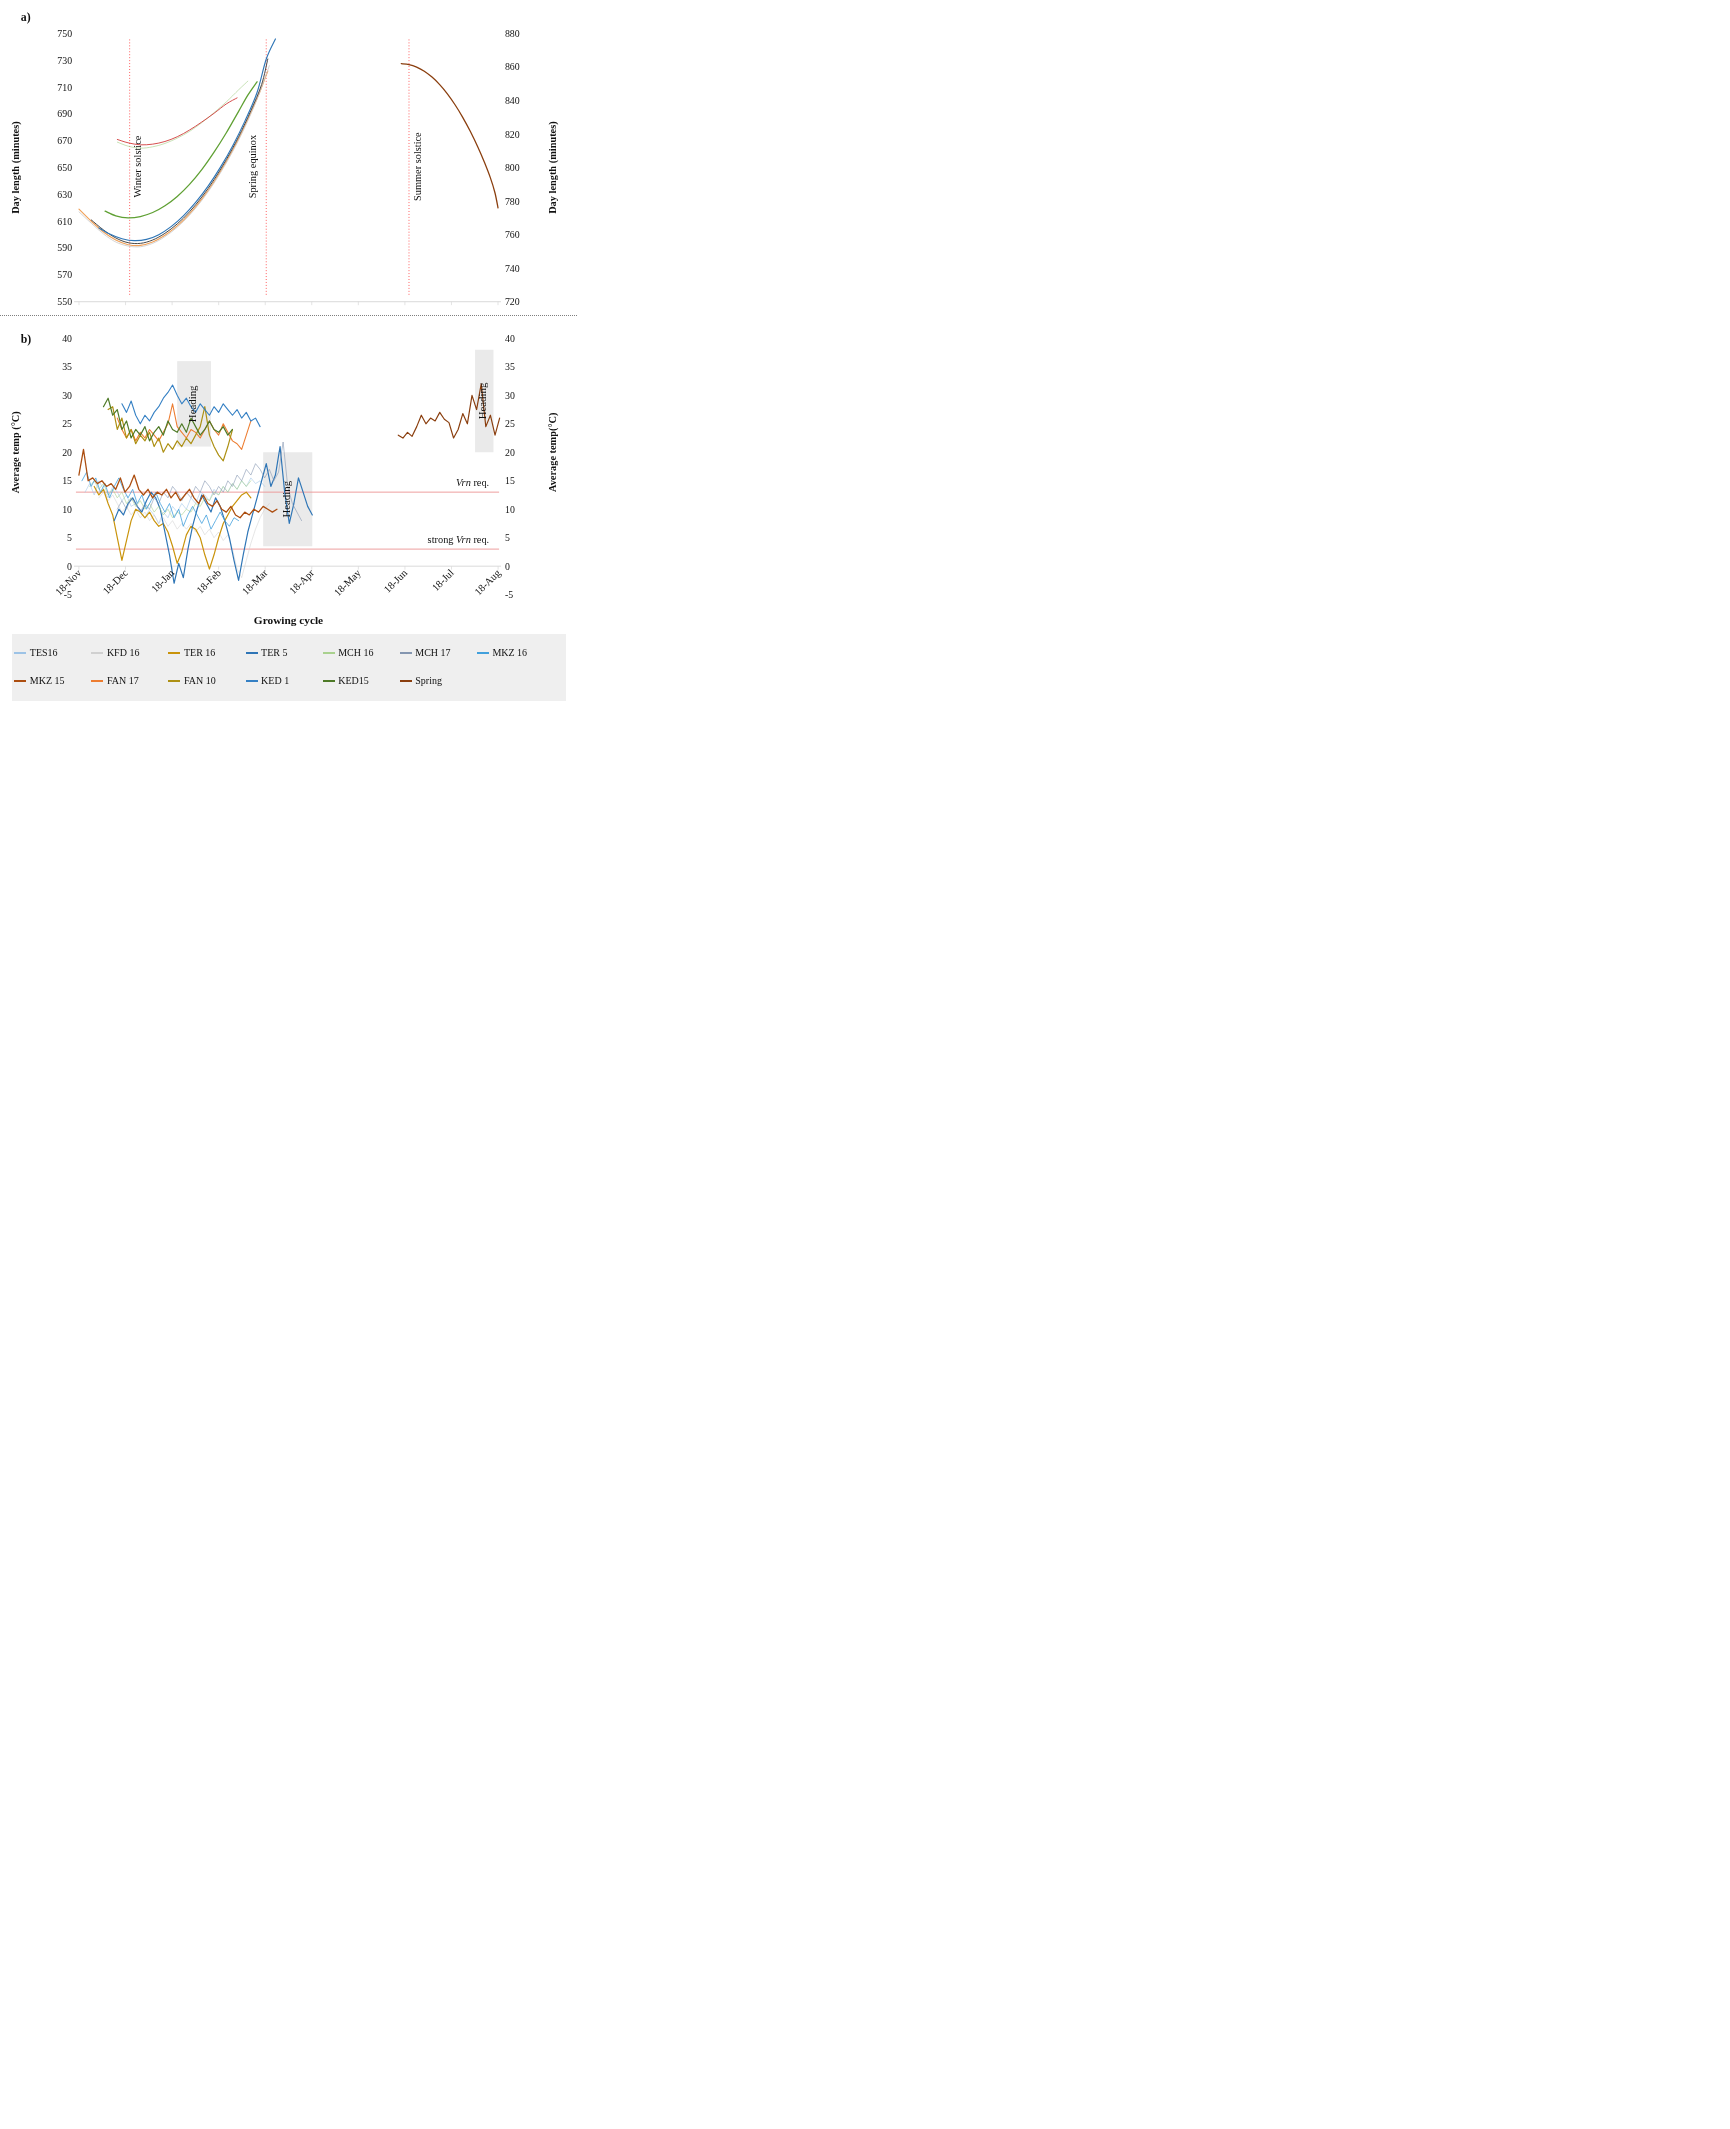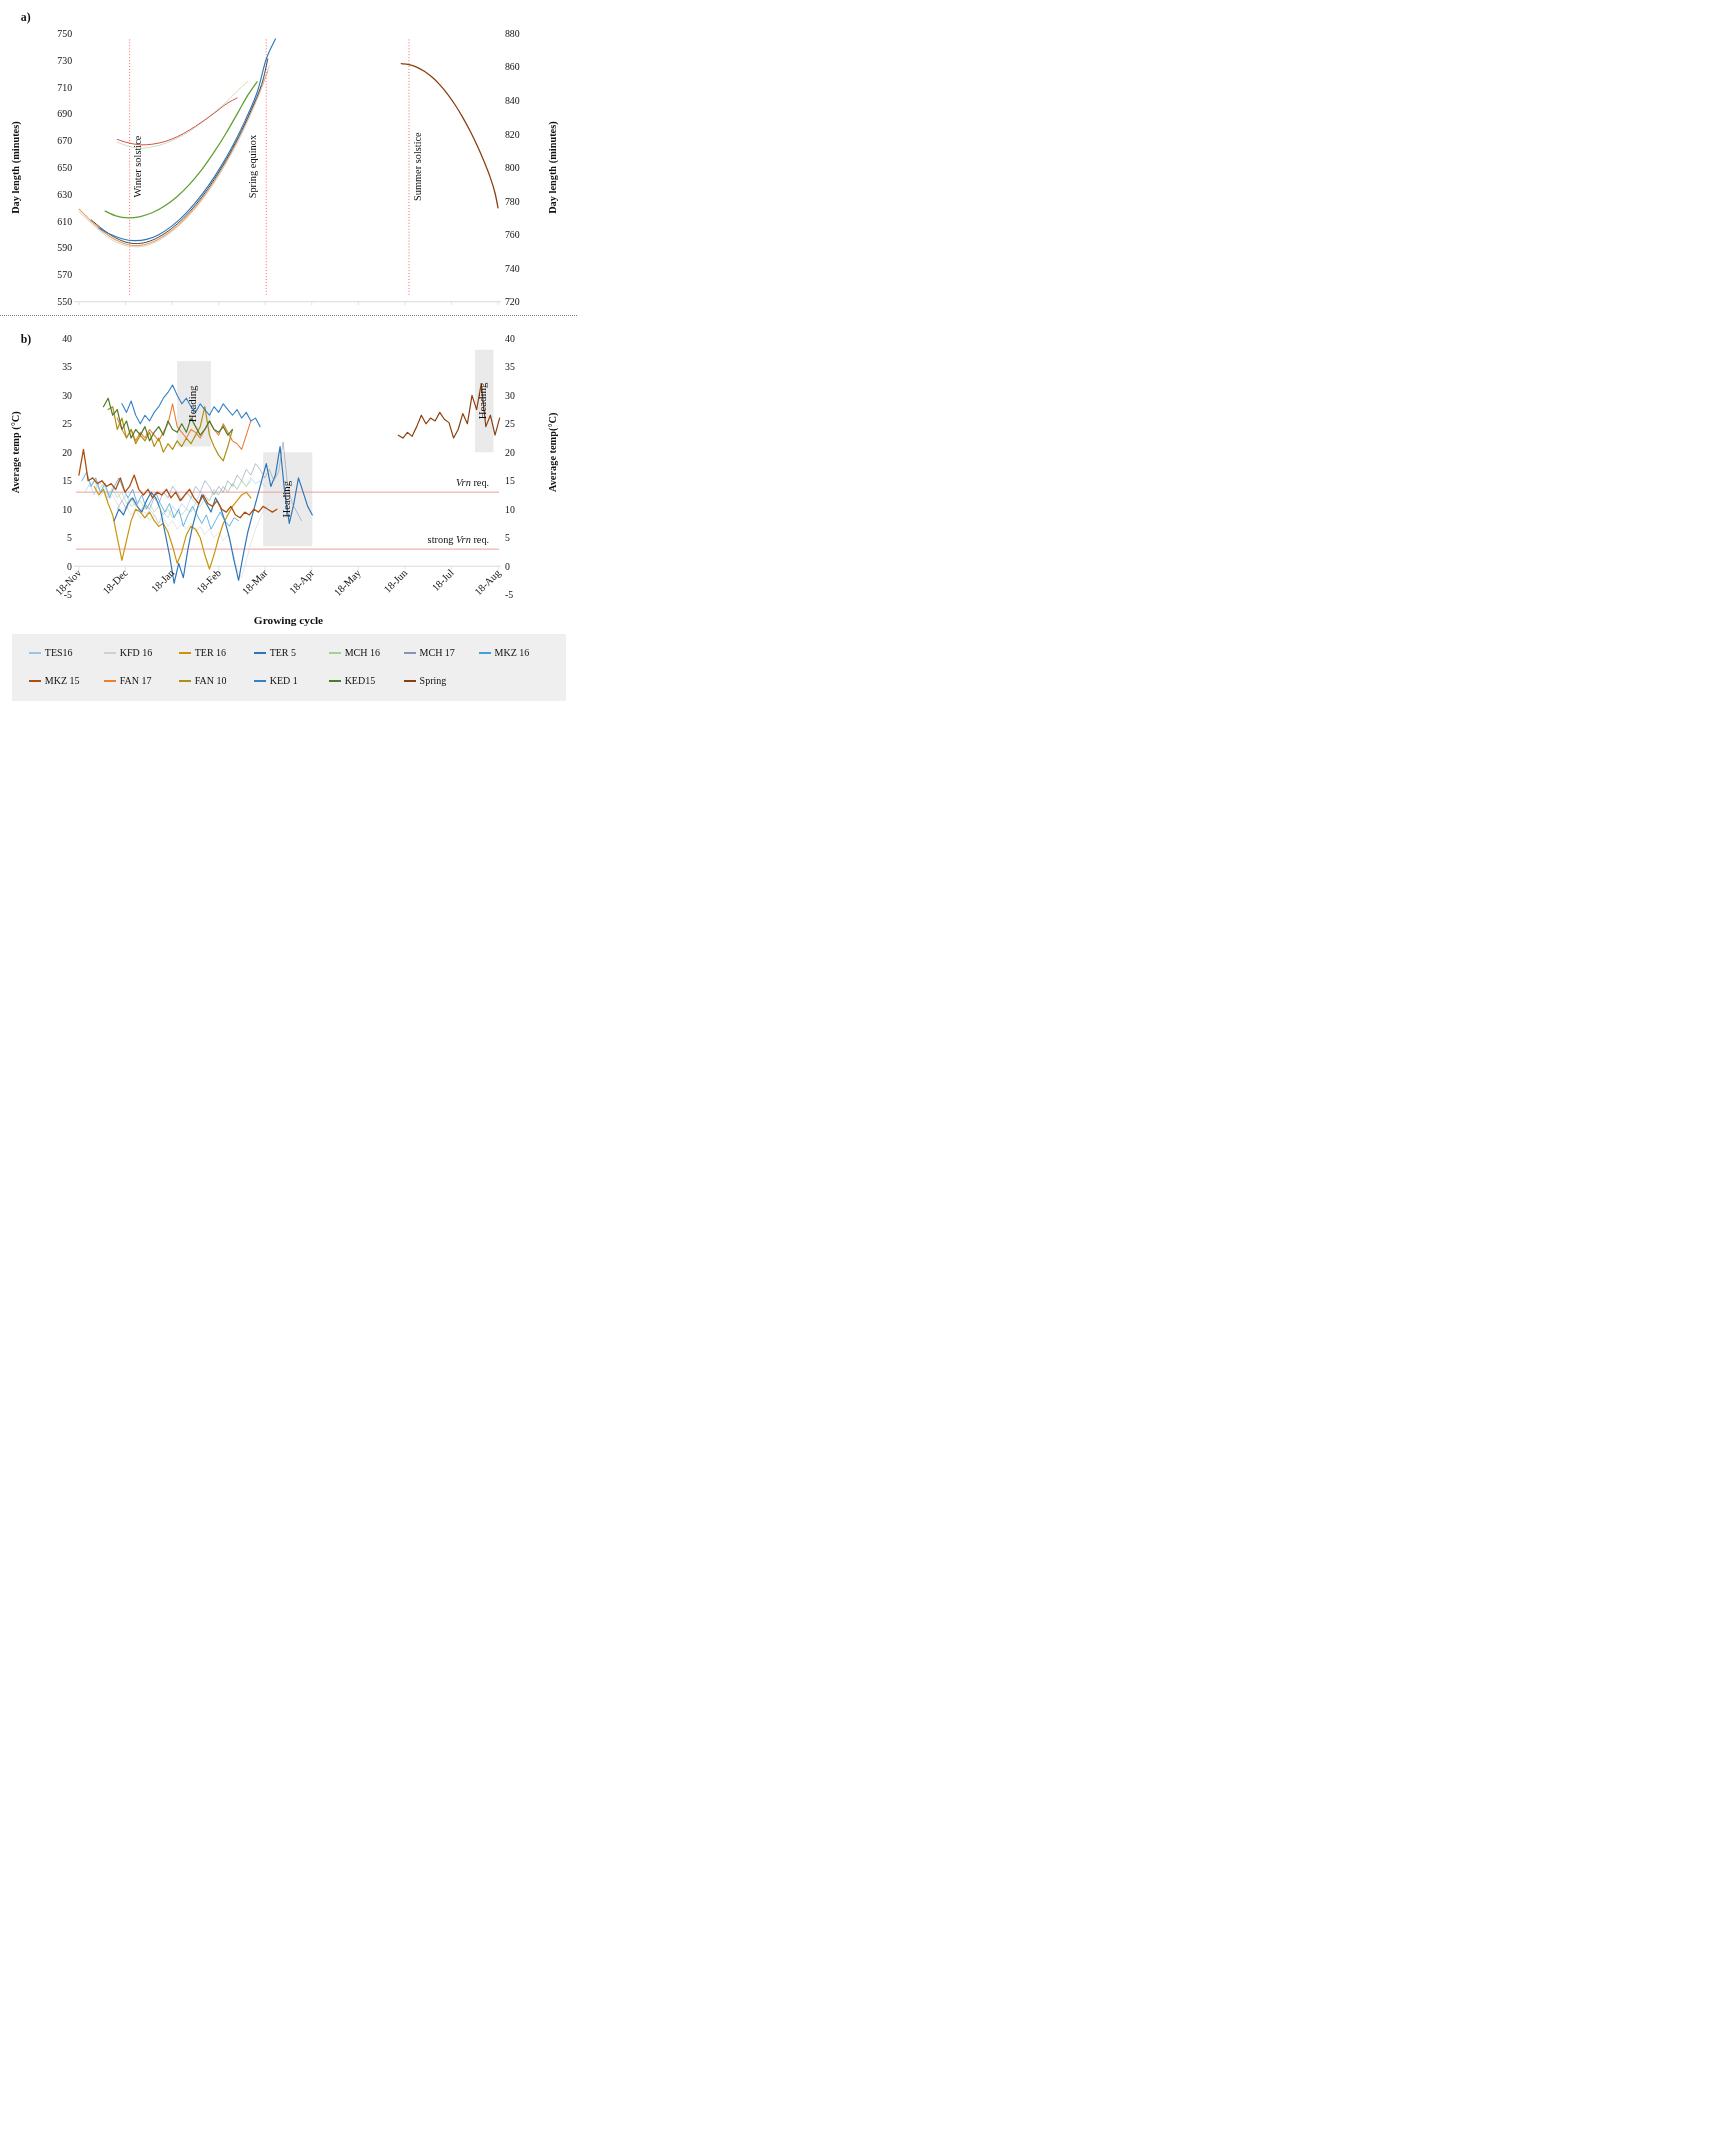--- a/index.html
+++ b/index.html
@@ -12,21 +12,21 @@
   }
   svg{display:block;}
   #panel-separator{
     width:100%;
     border-top:1.5px dotted #7f7f7f;
     height:0;
   }
   #legend{
     margin:7px 11px 0 12.3px;
     background:#efefef;
-    padding:13px 15px 15px 17px;
+    padding:13px 15px 15px 2px;
     display:grid;
     grid-template-columns:repeat(7,1fr);
     row-gap:17px;
     column-gap:3px;
   }
   .legend-item{display:flex;align-items:center;}
   .legend-swatch{width:12px;height:2px;flex:0 0 12px;margin-right:3.5px;}
   .legend-label{font-size:10px;color:#111;white-space:nowrap;}
   text{fill:#111;}
 </style>

